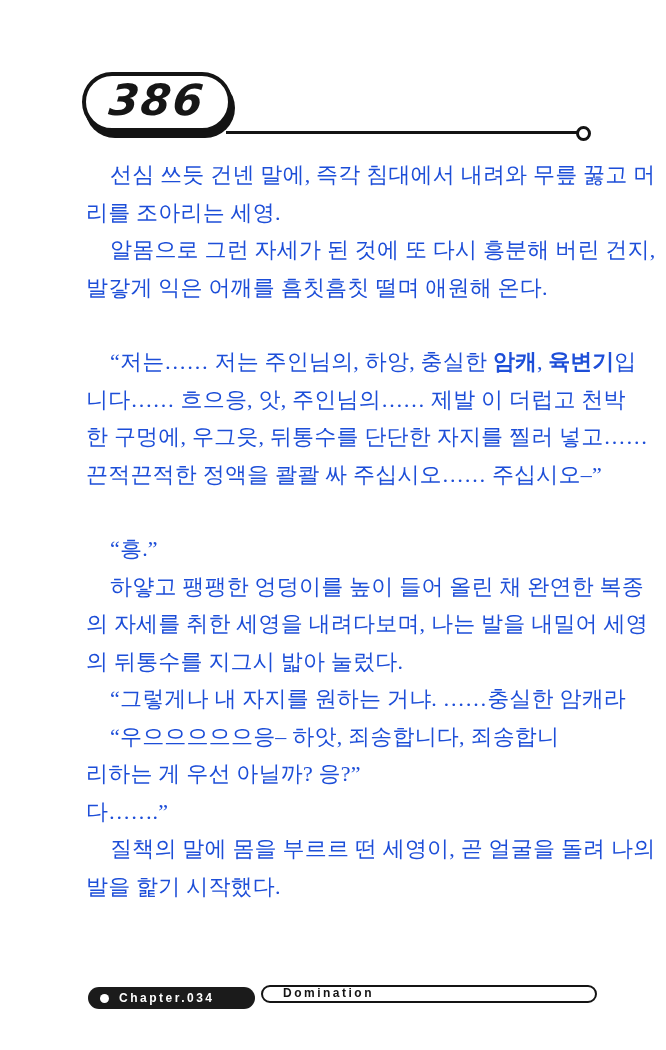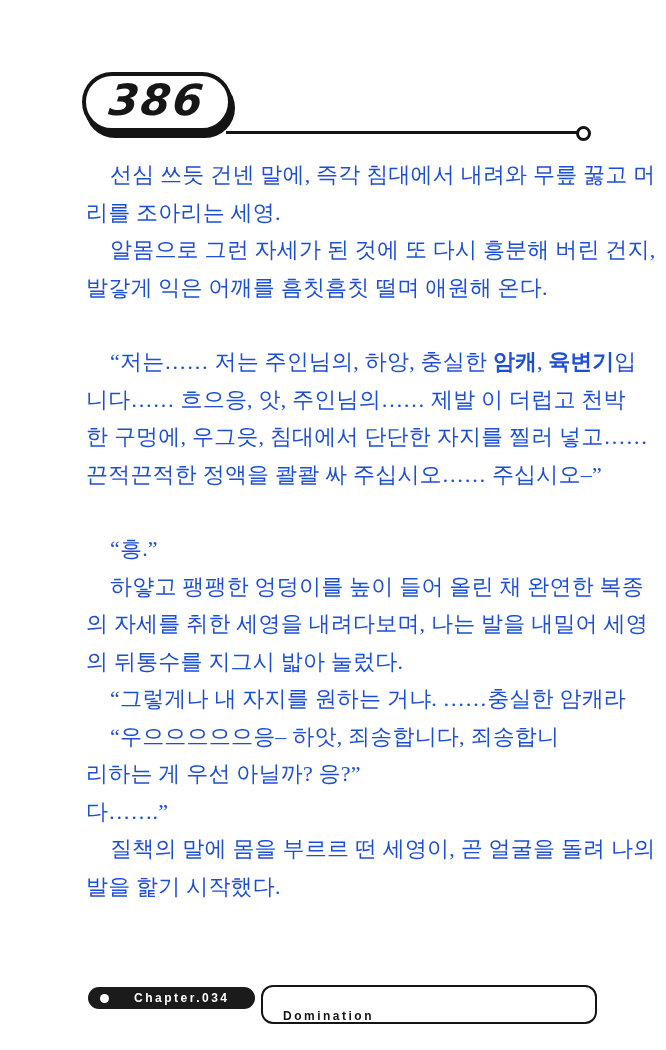--- a/index.html
+++ b/index.html
@@ -70,44 +70,44 @@
   }
 
   
   .chapter-pill {
     position: absolute; left: 88px; top: 987px;
     width: 167px; height: 22px;
     background: #1b1b1b;
     border-radius: 11px;
     box-sizing: border-box;
     display: flex; align-items: center;
-    padding: 0 12px; gap: 25px;
+    padding: 0 12px; gap: 10px;
   }
   .chapter-dot {
     width: 9px; height: 9px;
     background: #ffffff;
     border-radius: 50%;
     flex: 0 0 auto;
   }
   .chapter-label {
     color: #ffffff;
     font-family: "Liberation Sans", "DejaVu Sans", sans-serif;
     font-size: 12px; font-weight: bold;
     letter-spacing: 2.5px;
     line-height: 1;
     padding-bottom: 1px;
   }
   .series-pill {
     position: absolute; left: 261px; top: 985px;
-    width: 336px; height: 39px;
+    width: 336px; height: 18px;
     background: #ffffff;
     border: 2.5px solid #141414;
     border-radius: 12px;
     box-sizing: border-box;
-    display: flex; align-items: flex-end;
+    display: flex; align-items: flex-start;
     padding: 0 20px;
   }
   .series-label {
     color: #141414;
     font-family: "Liberation Sans", "DejaVu Sans", sans-serif;
     font-size: 12px; font-weight: bold;
     letter-spacing: 2.5px;
     line-height: 1;
   }
 </style>
@@ -123,21 +123,21 @@
   <div class="header-rule-endcap"></div>
 
   <div class="body-text">
     <div class="line indent">선심 쓰듯 건넨 말에, 즉각 침대에서 내려와 무릎 꿇고 머</div>
     <div class="line">리를 조아리는 세영.</div>
     <div class="line indent">알몸으로 그런 자세가 된 것에 또 다시 흥분해 버린 건지,</div>
     <div class="line">발갛게 익은 어깨를 흠칫흠칫 떨며 애원해 온다.</div>
     <div class="gap"></div>
     <div class="line indent"><span>“저는…… 저는 주인님의, 하앙, 충실한 </span><span class="emph">암캐</span><span>, </span><span class="emph">육변기</span><span>입</span></div>
     <div class="line">니다…… 흐으응, 앗, 주인님의…… 제발 이 더럽고 천박</div>
-    <div class="line">한 구멍에, 우그읏, 침대에서 단단한 자지를 찔러 넣고……</div>
+    <div class="line">한 구멍에, 우그읏, 뒤통수를 단단한 자지를 찔러 넣고……</div>
     <div class="line">끈적끈적한 정액을 콸콸 싸 주십시오…… 주십시오–”</div>
     <div class="gap"></div>
     <div class="line indent">“흥.”</div>
     <div class="line indent">하얗고 팽팽한 엉덩이를 높이 들어 올린 채 완연한 복종</div>
     <div class="line">의 자세를 취한 세영을 내려다보며, 나는 발을 내밀어 세영</div>
     <div class="line">의 뒤통수를 지그시 밟아 눌렀다.</div>
     <div class="line indent">“그렇게나 내 자지를 원하는 거냐. ……충실한 암캐라</div>
     <div class="line indent">“우으으으으으응– 하앗, 죄송합니다, 죄송합니</div>
     <div class="line">리하는 게 우선 아닐까? 응?”</div>
     <div class="line">다…….”</div>

